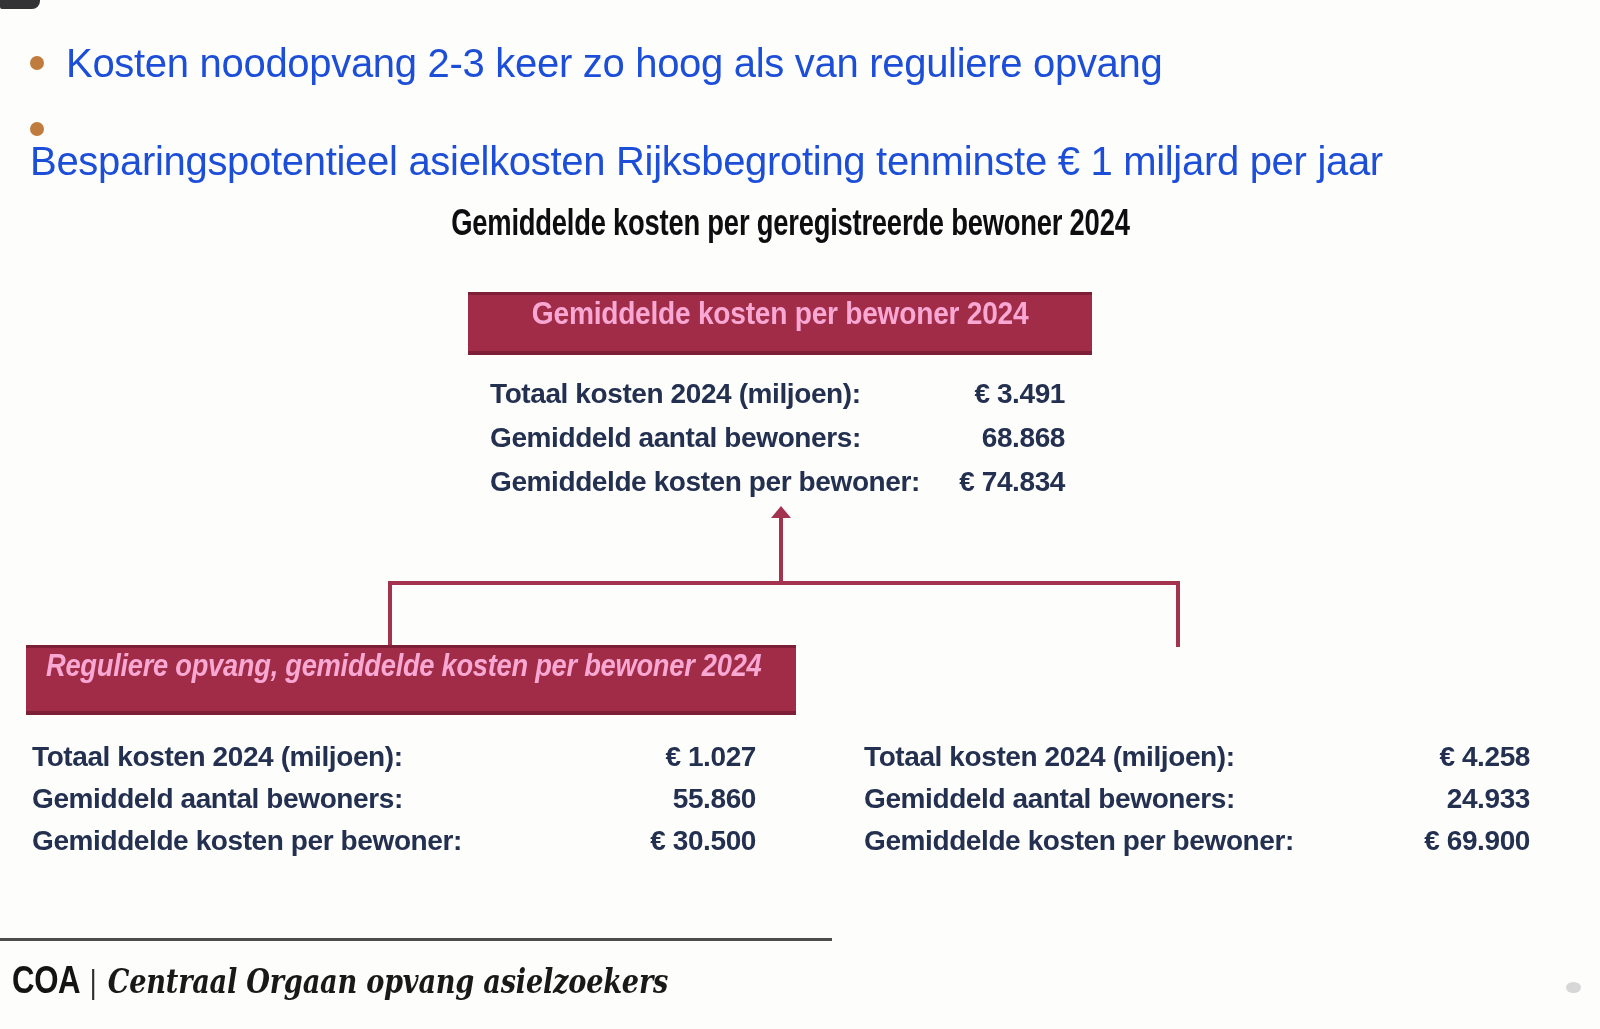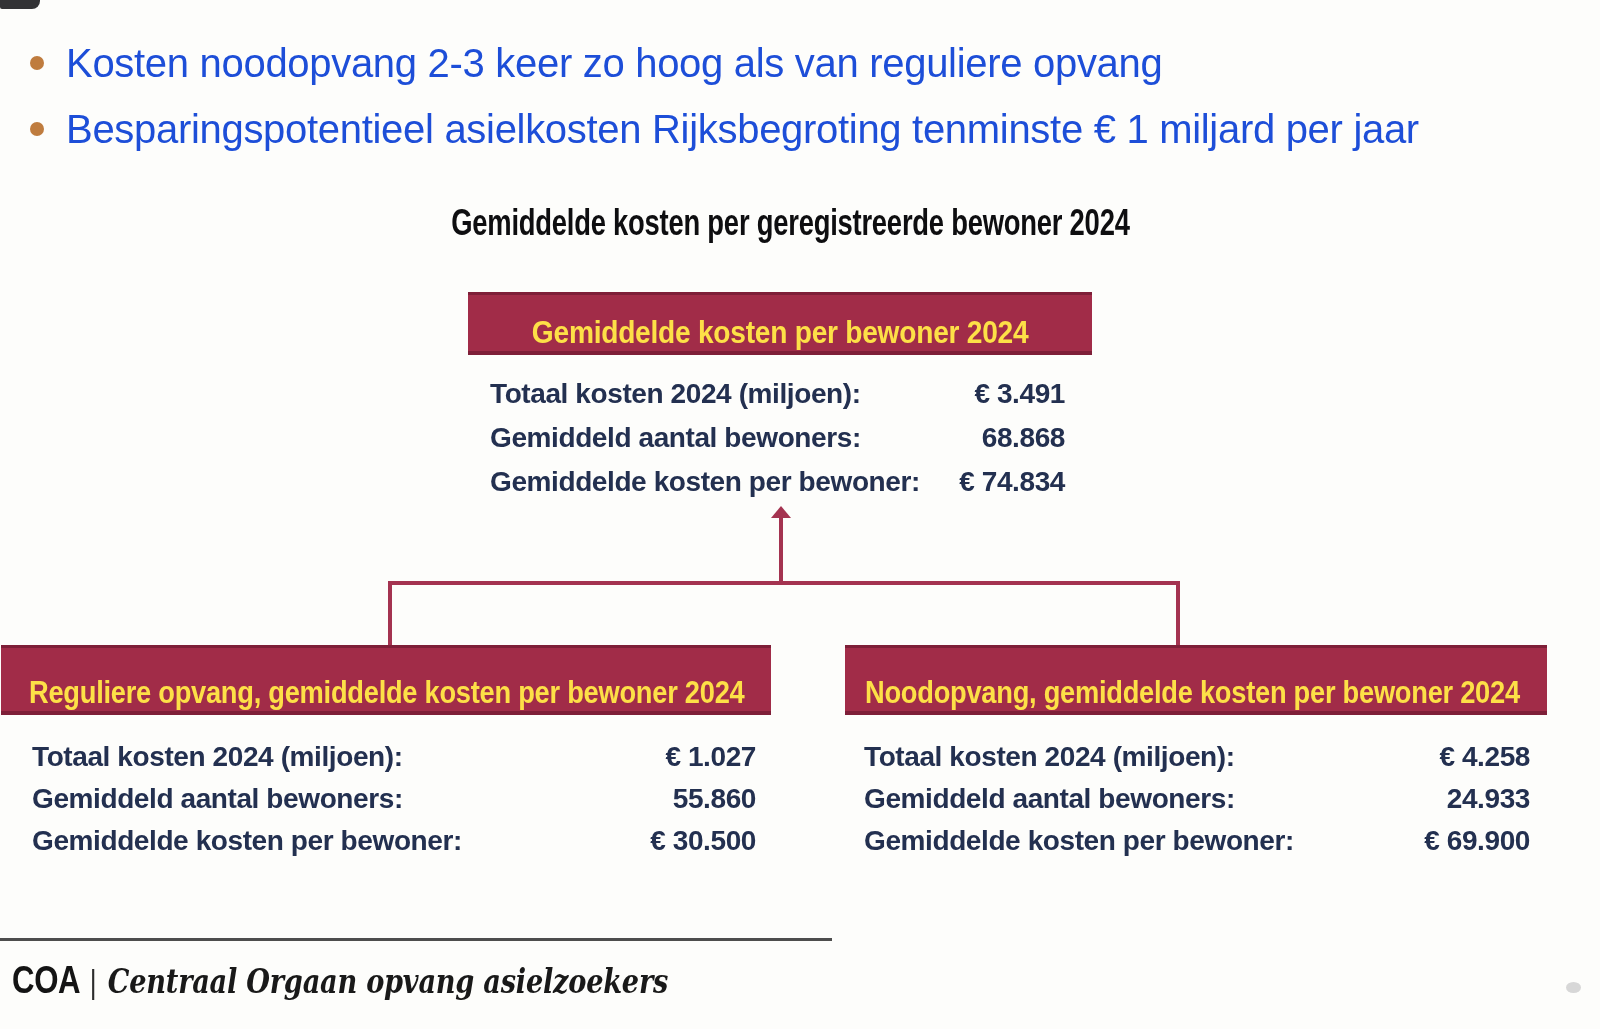--- a/index.html
+++ b/index.html
@@ -14,35 +14,35 @@
     background:#1d1d1f; border-radius:0 0 8px 2px; opacity:.9; }
   .artifact-dot { position:absolute; left:1566px; top:982px; width:15px; height:11px;
     border-radius:50%; background:#d7d7d7; }
 
   
   .bullet-row { position:absolute; left:30px; display:flex; align-items:flex-start; }
   .bullet-row .dot { flex:0 0 auto; width:14px; height:14px; border-radius:50%;
     background:#bf7c3e; margin:18px 22px 0 0; }
   .bullet-text { font-size:40px; color:#1d4ed8; letter-spacing:-0.3px; line-height:50px; white-space:nowrap; }
   .bullet-1 { top:38px; }
-  .bullet-2 { top:104px; }
+  .bullet-2 { top:104px;flex-direction:column; }
 
   
   .diagram-title { position:absolute; left:0; top:202px; width:1580px; text-align:center; }
   .diagram-title span { display:inline-block; font-size:37px; font-weight:bold; color:#0e0e10;
     transform:scaleX(0.74); transform-origin:center; white-space:nowrap; letter-spacing:-0.3px; }
 
   
   .bar { position:absolute; box-sizing:border-box; background:#a12c48;
     border-top:3px solid #7e1f38; border-bottom:4px solid #7e1f38;
-    display:flex; align-items:flex-end; color:#fde047; font-weight:bold; }
+    display:flex; align-items:flex-start; color:#f9a8d4; font-weight:bold; }
   .bar span { display:inline-block; white-space:nowrap; letter-spacing:-0.3px; }
   .bar-root { left:468px; top:292px; width:624px; height:63px; justify-content:center; font-size:32px; }
   .bar-root span { transform:scaleX(0.88); transform-origin:center; }
-  .bar-left  { left:1px;  top:645px; width:770px; height:70px; padding-left:28px; font-size:31px; }
+  .bar-left  { left:26px;  top:645px; width:770px; height:70px; padding-left:20px; font-size:31px;font-style:italic; }
   .bar-right { left:845px; top:645px; width:702px; height:70px; padding-left:20px; font-size:31px; }
   .bar-left span, .bar-right span { transform:scaleX(0.88); transform-origin:left center; }
 
   
   .stats { position:absolute; color:#233050; font-weight:bold; font-size:28px; letter-spacing:-0.4px; }
   .stat-row { display:flex; justify-content:space-between; align-items:baseline; }
   .stats-root  { left:490px; top:372px; width:575px; }
   .stats-root .stat-row { line-height:44px; }
   .stats-left  { left:32px;  top:736px; width:724px; }
   .stats-right { left:864px; top:736px; width:666px; }
@@ -126,23 +126,20 @@
     <div class="stat-row">
       <span class="stat-label">Gemiddeld aantal bewoners:</span>
       <span class="stat-value">55.860</span>
     </div>
     <div class="stat-row">
       <span class="stat-label">Gemiddelde kosten per bewoner:</span>
       <span class="stat-value">€ 30.500</span>
     </div>
   </div>
 
-  <div class="bar bar-right">
-    <span>Noodopvang, gemiddelde kosten per bewoner 2024</span>
-  </div>
   <div class="stats stats-right">
     <div class="stat-row">
       <span class="stat-label">Totaal kosten 2024 (miljoen):</span>
       <span class="stat-value">€ 4.258</span>
     </div>
     <div class="stat-row">
       <span class="stat-label">Gemiddeld aantal bewoners:</span>
       <span class="stat-value">24.933</span>
     </div>
     <div class="stat-row">

